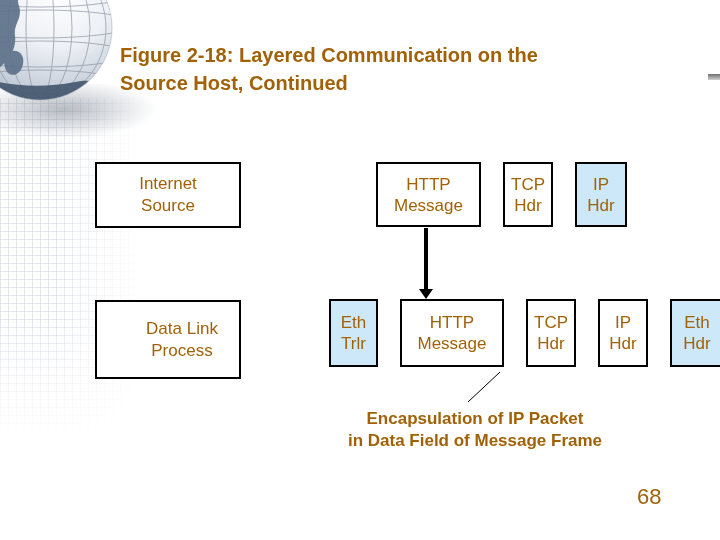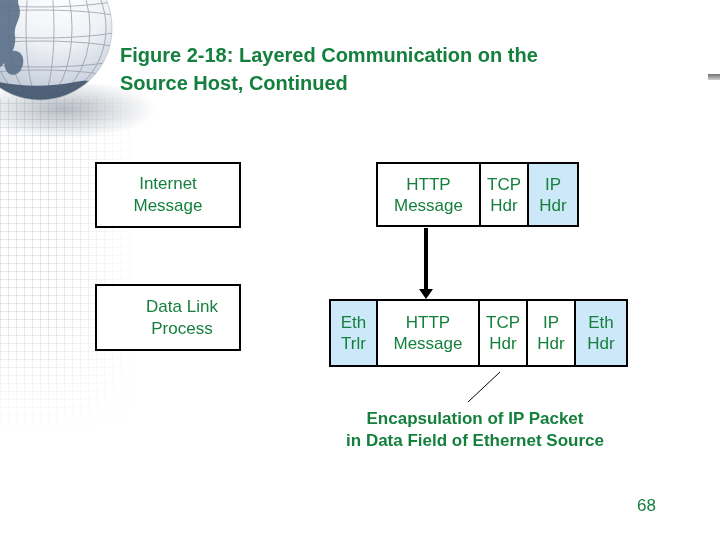--- a/index.html
+++ b/index.html
@@ -1,18 +1,18 @@
 <!DOCTYPE html>
 <html><head>
 <meta charset="utf-8">
 <style>
   html,body{margin:0;padding:0;background:#888;}
   .slide{
     position:relative; width:720px; height:540px; background:#ffffff;
-    overflow:hidden; font-family:"Liberation Sans", sans-serif; color:#15803d;
+    overflow:hidden; font-family:"Liberation Sans", sans-serif; color:#a16207;
     margin:0 auto;
   }
   
   .texture{
     position:absolute; left:0; top:98px; width:142px; height:350px;
     background-image:
       repeating-linear-gradient(0deg,  rgba(173,184,201,0.55) 0 1px, transparent 1px 8px),
       repeating-linear-gradient(90deg, rgba(173,184,201,0.55) 0 1px, transparent 1px 8px);
     opacity:.6;
   }
@@ -35,31 +35,31 @@
   }
   
   .title{
     position:absolute; left:120px; top:41px; width:530px;
     font-size:20px; font-weight:bold; line-height:28px; white-space:pre-line;
   }
   .caption{
     position:absolute; left:280px; top:408px; width:390px; text-align:center;
     font-size:17px; font-weight:bold; line-height:22px; white-space:pre-line;
   }
-  .page-number{ position:absolute; left:637px; top:496px; font-size:17px; }
+  .page-number{ position:absolute; left:637px; top:484px; font-size:22px; }
   
   .process-box{
     position:absolute; left:95px; width:146px; border:2px solid #000; background:#fff;
     display:flex; align-items:center; justify-content:center; text-align:center;
     font-size:17px; line-height:22px; white-space:pre-line; box-sizing:border-box;
   }
   .process-internet{ top:162px; height:66px; }
-  .process-datalink{ top:284px; height:67px;padding-left:28px; }
+  .process-datalink{ top:300px; height:79px;padding-left:28px; }
   
-  .packet-row{ position:absolute; display:flex; }
+  .packet-row{ position:absolute; display:flex;gap:24px; }
   .row-internet{ left:376px; top:162px; height:65px; }
   .row-datalink{ left:329px; top:299px; height:68px;border-radius:29px; }
   .cell{
     border:2px solid #000; background:#fff; box-sizing:border-box;
     display:flex; align-items:center; justify-content:center; text-align:center;
     font-size:17px; line-height:21px; white-space:pre-line; height:100%;
   }
   .cell + .cell{ margin-left:-2px;text-align:center; }
   .r1c1{width:105px;} .r1c2{width:50px;} .r1c3{width:52px;}
   .r2c1{width:49px;}  .r2c2{width:104px;} .r2c3{width:50px;} .r2c4{width:50px;} .r2c5{width:54px;}
@@ -113,21 +113,21 @@
     </g>
     <circle cx="75" cy="72" r="72" fill="none" stroke="#aab3bf" stroke-width="1" opacity="0.6"></circle>
   </svg>
 
   <div class="accent-dash"></div>
 
   <div class="title">Figure 2-18: Layered Communication on the
 Source Host, Continued</div>
 
   <div class="process-box process-internet">Internet
-Message</div>
+Source</div>
   <div class="process-box process-datalink">Data Link
 Process</div>
 
   <div class="packet-row row-internet">
     <div class="cell r1c1">HTTP
 Message</div>
     <div class="cell r1c2">TCP
 Hdr</div>
     <div class="cell r1c3" style="background: rgb(205, 232, 248);">IP
 Hdr</div>
@@ -147,17 +147,17 @@
 Hdr</div>
     <div class="cell r2c5" style="background: rgb(205, 232, 248);">Eth
 Hdr</div>
   </div>
 
   <svg class="pointer-svg" width="44" height="42" viewBox="0 0 44 42">
     <line x1="38" y1="6" x2="6" y2="36" stroke="#000" stroke-width="1"></line>
   </svg>
 
   <div class="caption">Encapsulation of IP Packet
-in Data Field of Ethernet Source</div>
+in Data Field of Message Frame</div>
 
   <div class="page-number">68</div>
 
 </div>
 
 </body></html>

